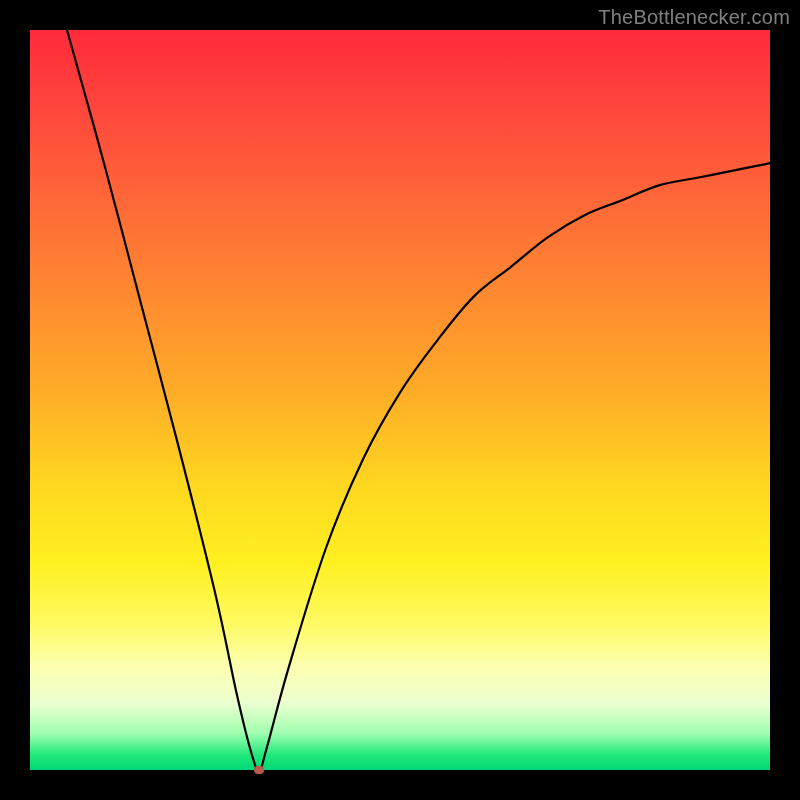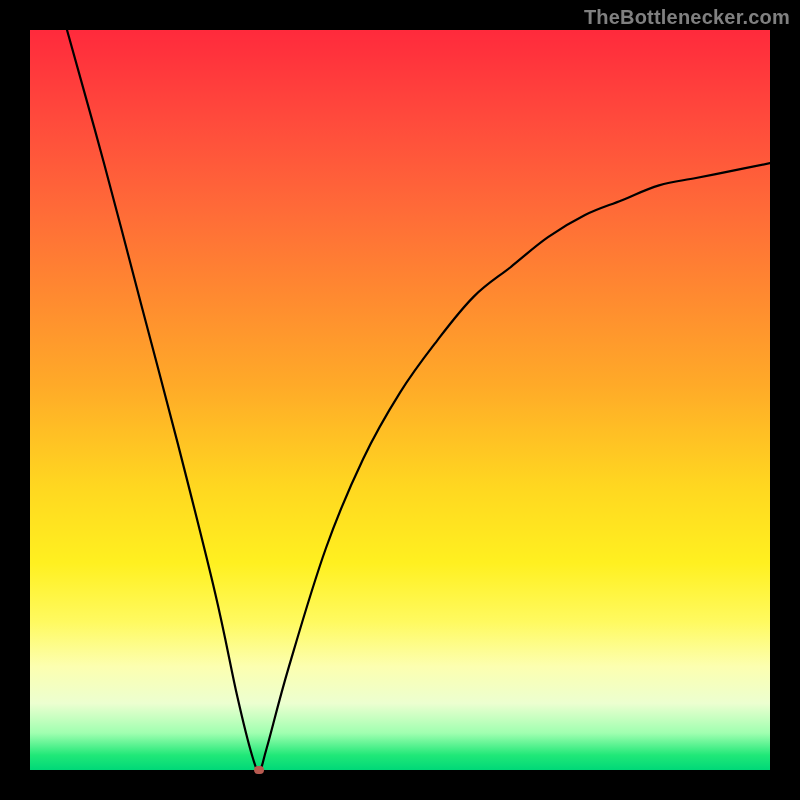--- a/index.html
+++ b/index.html
@@ -48,21 +48,21 @@
     background: #b85a50;
     border-radius: 4px;
     transform: translate(-50%, -50%);
   }
   .attribution {
     position: absolute;
     top: 6px;
     right: 10px;
     font-size: 20px;
     color: #808080;
-    font-weight: bold;
+    font-weight: normal;
     letter-spacing: 0.2px;
     margin-left: 24px;
   }
 </style>
 </head>
 <body>
 
 <div class="plot-frame">
   <svg class="curve-layer" viewBox="0 0 740 740" preserveAspectRatio="none">
     <path id="curve-path" fill="none" stroke="#000" stroke-width="2.2" stroke-linejoin="round" stroke-linecap="round" d="M37,0 C43.66,23.976000000000006 60.68,83.91600000000005 74,133.20000000000005 C87.32,182.48400000000004 97.68,223.18400000000003 111,273.8 C124.32,324.416 134.68,362.452 148,414.4 C161.32,466.34799999999996 174.344,517.112 185,562.4 C195.656,607.688 200.54000000000002,636.696 207.20000000000002,666 C213.86,695.304 218.004,711.88 222,725.2 C225.996,738.5200000000001 226.736,741.332 229.4,740 C232.06400000000002,738.668 231.472,736.448 236.8,717.8 C242.12800000000001,699.1519999999999 248.344,672.3639999999999 259,636.4 C269.656,600.436 282.68,555.296 296,518 C309.32,480.704 319.68,457.17199999999997 333,429.2 C346.32,401.228 356.68,383.912 370,362.59999999999997 C383.32,341.28799999999995 393.68000000000006,328.116 407.00000000000006,310.8 C420.32000000000005,293.48400000000004 430.68,279.71999999999997 444,266.4 C457.32,253.07999999999996 467.68,247.45599999999993 481,236.79999999999995 C494.32,226.14399999999998 504.68,216.52400000000003 518,207.20000000000005 C531.32,197.87600000000006 541.68,191.66000000000003 555,185 C568.32,178.33999999999997 578.68,175.52799999999993 592,170.19999999999993 C605.32,164.87199999999993 615.68,159.39599999999996 629,155.39999999999998 C642.32,151.404 652.68,150.66400000000002 666,148 C679.32,145.33599999999998 689.68,143.2639999999999 703,140.5999999999999 C716.32,137.93599999999992 733.34,134.532 740,133.20000000000005"></path>

